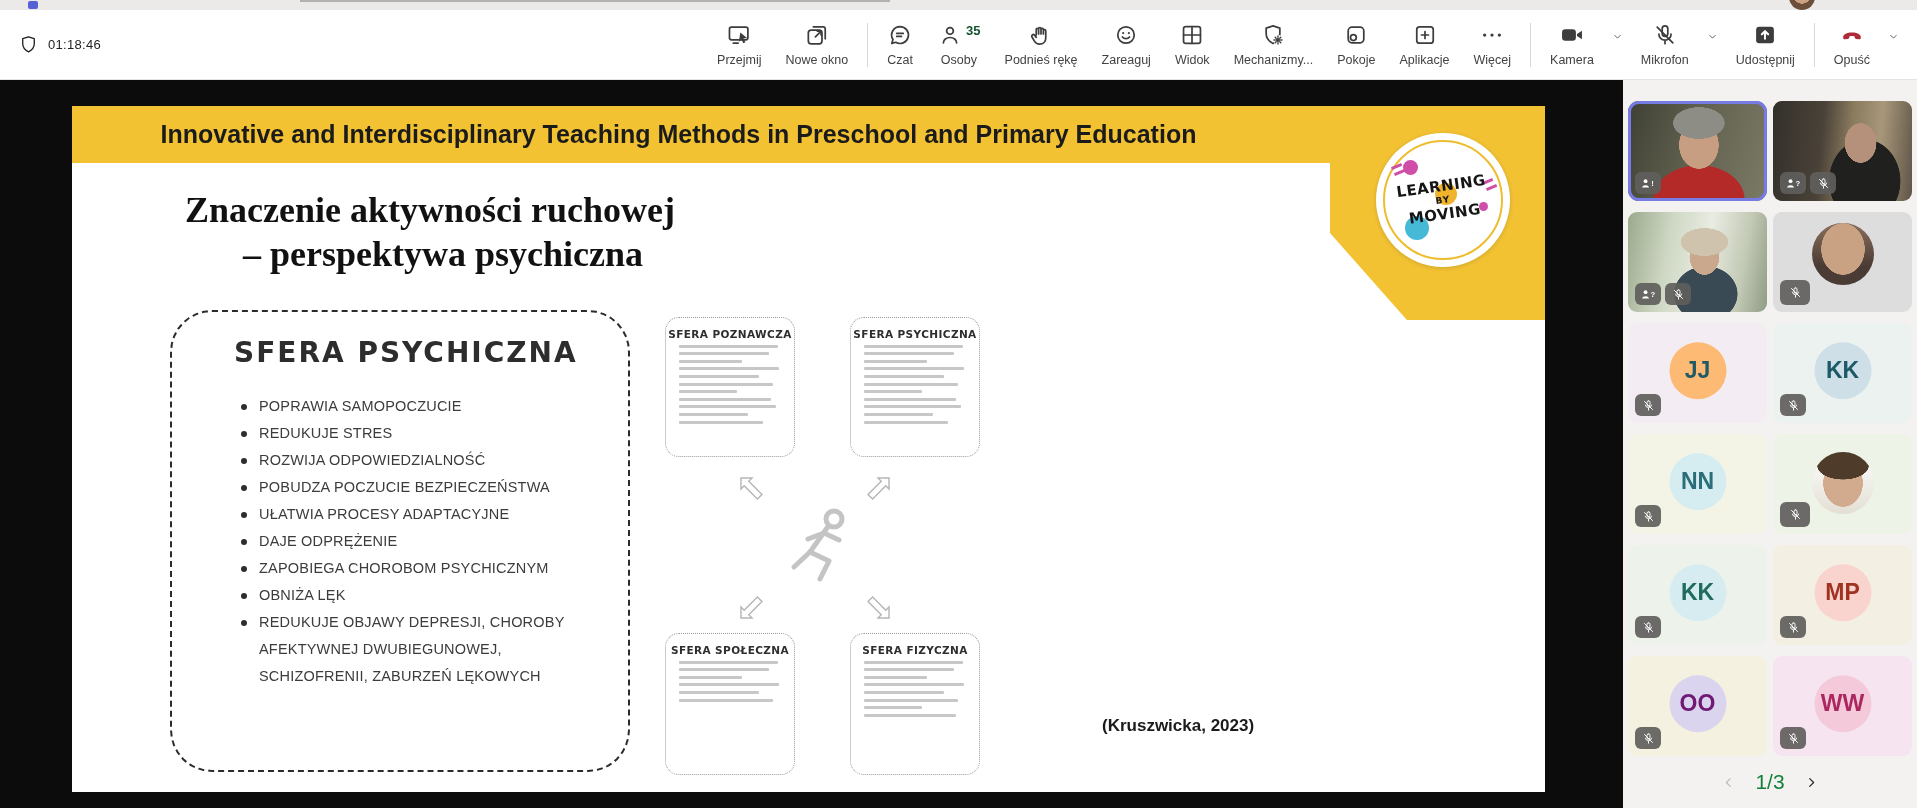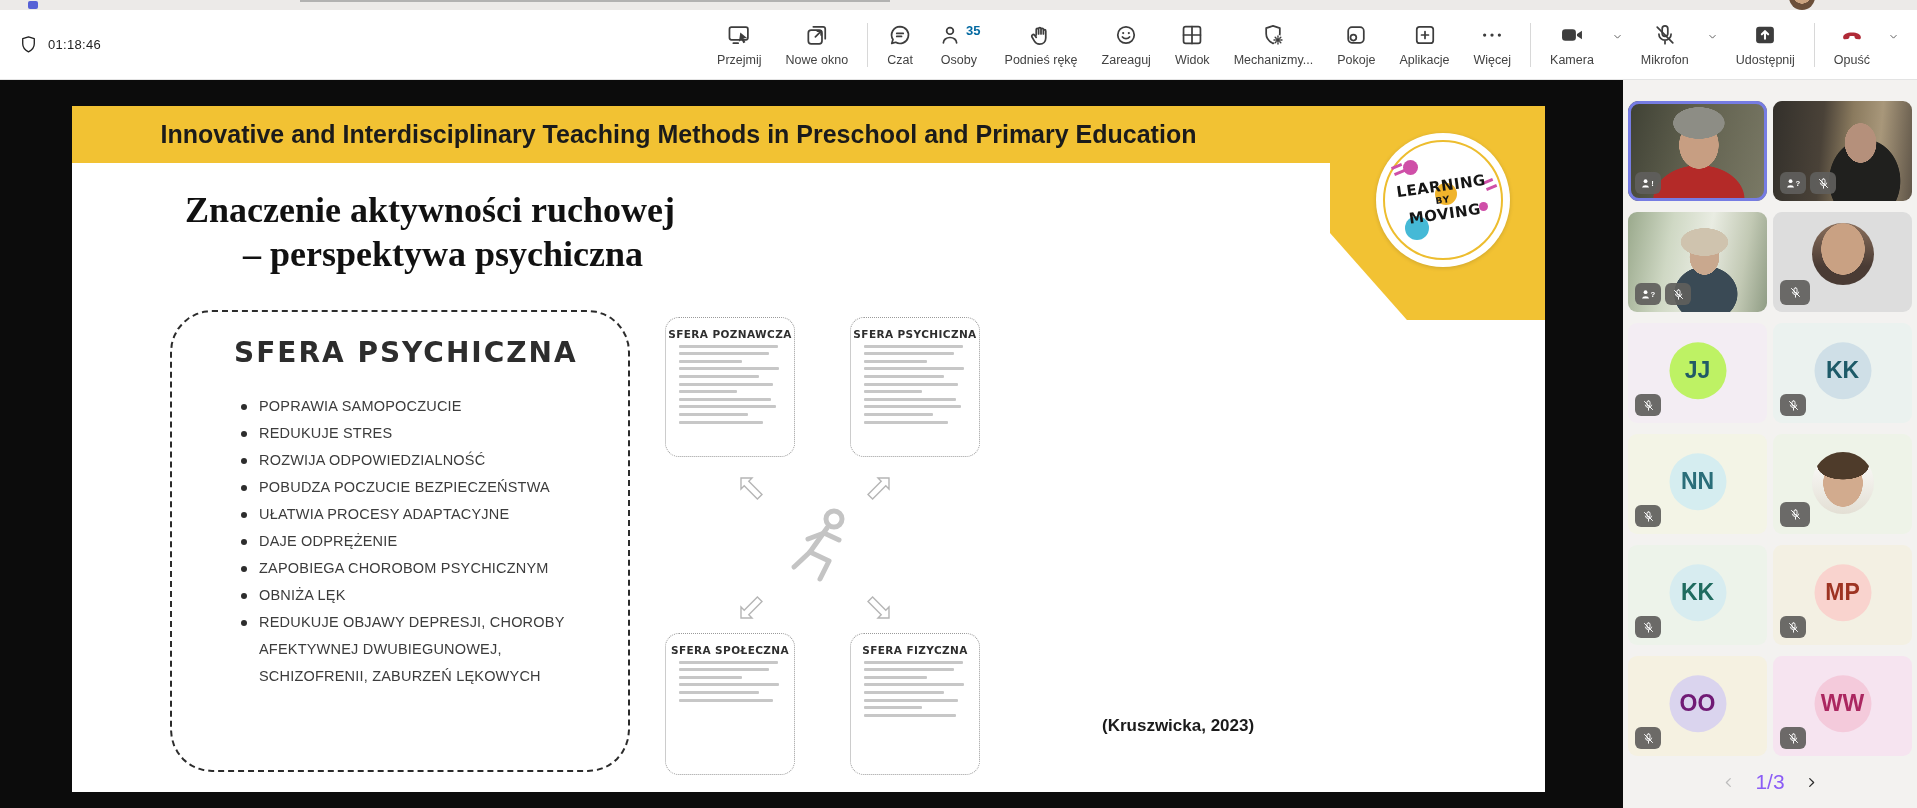--- a/index.html
+++ b/index.html
@@ -20,21 +20,21 @@
   .timer { display:flex; align-items:center; gap:9px; color:#1f1f1f; }
   .timer svg { display:block; }
   .timer-text { font-size:13px; letter-spacing:.3px; }
   .tb-items { margin-left:auto; display:flex; align-items:center; }
   .tb-item { display:flex; flex-direction:column; align-items:center; justify-content:center; gap:4px;
     padding:0 12px; cursor:pointer; }
   .tb-item .ic-row { display:flex; align-items:flex-start; gap:3px; height:27px; }
   .tb-icon svg { display:block; fill:none; stroke:#3d3d3d; stroke-width:1.6; stroke-linecap:round; stroke-linejoin:round; }
   .tb-icon svg .f { fill:#3d3d3d; stroke:none; }
   .tb-icon svg .fr { fill:#b02a37; stroke:none; }
-  .tb-badge { font-size:13px; font-weight:700; color:#0369a1; line-height:14px; padding-top:2px; }
+  .tb-badge { font-size:13px; font-weight:700; color:#14532d; line-height:14px; padding-top:2px; }
   .tb-label { font-size:12.5px; color:#424242; white-space:nowrap; }
   .tb-chevron { padding:0 5px; margin-top:-16px; cursor:pointer; }
   .tb-chevron svg { display:block; fill:none; stroke:#4a4a4a; stroke-width:1.6; stroke-linecap:round; stroke-linejoin:round; }
   .tb-sep { width:1px; height:44px; background:#d8d8d8; margin:0 7px; }
 
   
   .stage { position:absolute; left:0; top:80px; width:1623px; height:728px; background:#0c0c0c; }
   .slide { position:absolute; left:72px; top:26px; width:1473px; height:686px; background:#fff; overflow:hidden; }
 
   .banner { position:absolute; left:0; top:0; width:1473px; height:57px; background:#f2c233;
@@ -117,21 +117,21 @@
       radial-gradient(36px 42px at 66% 80%, #20201e 98%, transparent),
       linear-gradient(95deg,#33302b 0%,#4a4238 35%,#8a7a5e 55%,#a8977a 75%,#5f5548 100%); }
   .v-chair { background:
       radial-gradient(24px 14px at 55% 30%, #cfc3ae 98%, transparent),
       radial-gradient(15px 18px at 55% 45%, #c9a88e 98%, transparent),
       radial-gradient(32px 28px at 56% 82%, #3a4a55 98%, transparent),
       linear-gradient(100deg,#9aa98c 0%,#cfd8c4 30%,#e9ece2 55%,#c2c9b4 80%,#8f9c84 100%); }
 
   .pager { position:absolute; left:0; bottom:14px; width:294px; display:flex; align-items:center;
     justify-content:center; gap:18px; }
-  .pg-label { font-size:21px; color:#8b5cf6; }
+  .pg-label { font-size:21px; color:#15803d; }
   .pager svg { display:block; fill:none; stroke-width:1.8; stroke-linecap:round; stroke-linejoin:round; }
   .pg-prev svg { stroke:#bdbdbd; } .pg-next svg { stroke:#2b2b2b; }
   .pg-prev,.pg-next { cursor:pointer; }
 </style>
 </head>
 <body>
 
 <div class="screen">
 
   <div class="os-strip">
@@ -529,21 +529,21 @@
             <span class="badge">
               <svg viewBox="0 0 20 20" width="13" height="13" fill="none" stroke="#fff" stroke-width="1.5" stroke-linecap="round">
                 <rect x="7.7" y="2.8" width="4.6" height="8.2" rx="2.3"></rect>
                 <path d="M5.2 9.4a4.9 4.9 0 0 0 9.6 0M10 14.3v2.9"></path>
                 <path d="M3.8 3.8l12.4 12.4"></path>
               </svg>
             </span>
           </span>
         </div>
         <div class="tile" style="background: rgb(243, 237, 243);">
-          <span class="init-circle" style="background: #bef264; color: rgb(33, 90, 102);">JJ</span>
+          <span class="init-circle" style="background: #fdba74; color: rgb(33, 90, 102);">JJ</span>
           <span class="badges">
             <span class="badge">
               <svg viewBox="0 0 20 20" width="13" height="13" fill="none" stroke="#fff" stroke-width="1.5" stroke-linecap="round">
                 <rect x="7.7" y="2.8" width="4.6" height="8.2" rx="2.3"></rect>
                 <path d="M5.2 9.4a4.9 4.9 0 0 0 9.6 0M10 14.3v2.9"></path>
                 <path d="M3.8 3.8l12.4 12.4"></path>
               </svg>
             </span>
           </span>
         </div>

